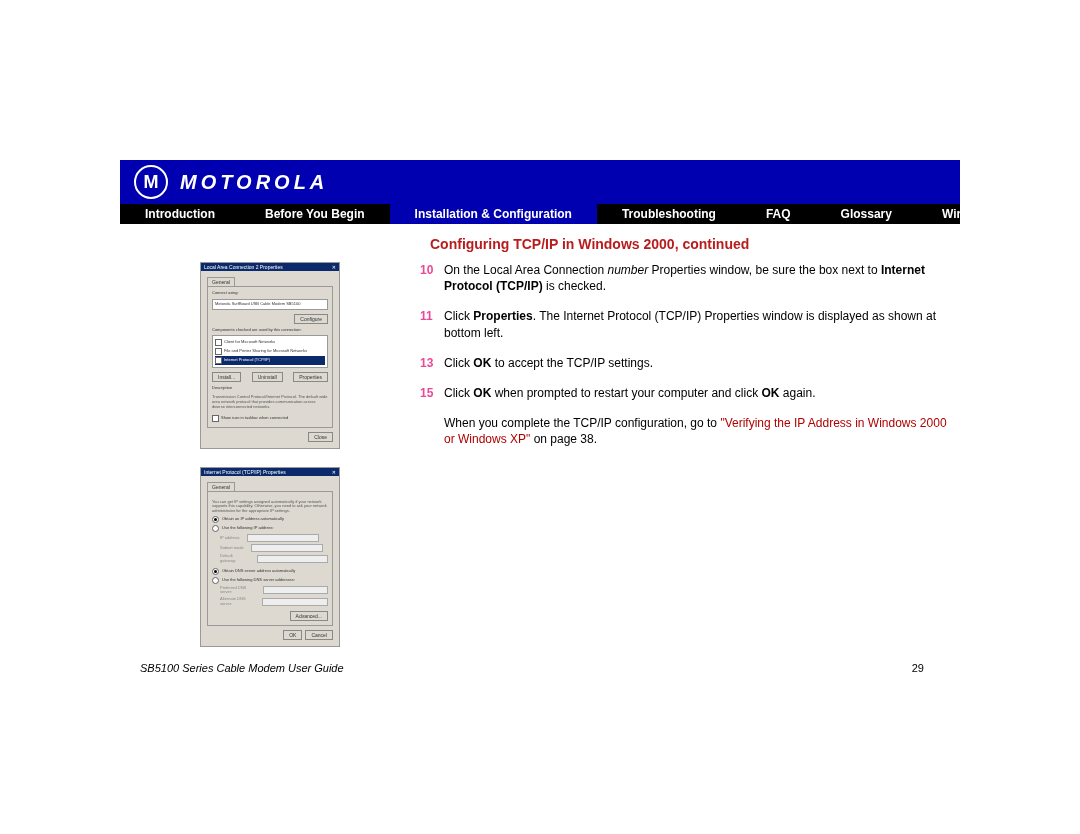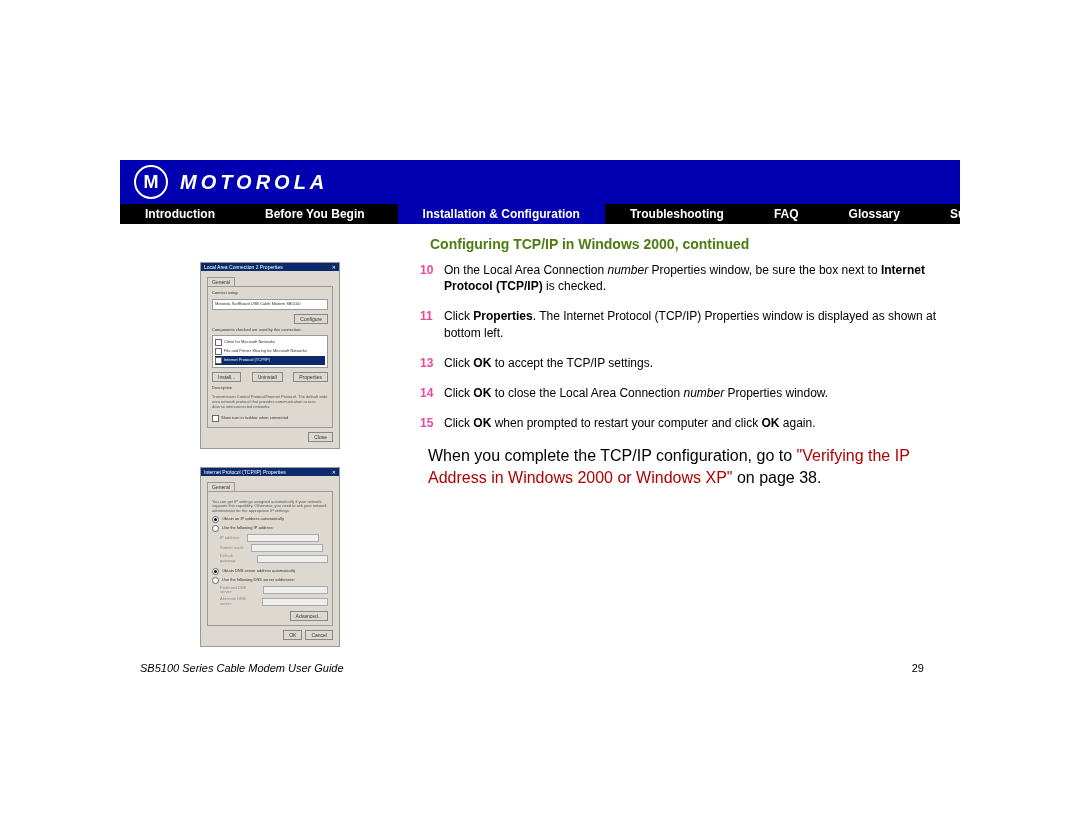--- a/index.html
+++ b/index.html
@@ -60,24 +60,23 @@
   .nav-item {
     padding: 0 25px;
     line-height: 20px;
     white-space: nowrap;
   }
   .nav-active {
     background: #0000b0;
     height: 20px;
     display: flex;
     align-items: center;
-    margin-left: 8px;
   }
   .section-title {
-    color: #4d7c0f;
+    color: #b91c1c;
     font-weight: bold;
     font-size: 14px;
     margin: 12px 0 10px 310px;
   }
   .content-row {
     display: flex;
   }
   .thumbs-col {
     width: 180px;
     flex: 0 0 180px;
@@ -174,22 +173,22 @@
     color: #ec4899;
     font-weight: bold;
     width: 24px;
     flex: 0 0 24px;
   }
   .step-body { flex: 1; }
   .step-body b { font-weight: bold; }
   .step-body i { }
   .link-text { color: #b00000; }
   .closing {
-    margin-left: 8px;
-    font-size: 16px;
+    margin-left: 24px;
+    font-size: 12px;
     line-height: 1.35;
   }
   .footer {
     position: absolute;
     bottom: 160px;
     left: 140px;
     right: 156px;
     display: flex;
     justify-content: space-between;
     font-size: 11px;
@@ -209,21 +208,21 @@
     <span class="brand">MOTOROLA</span>
   </div>
 
   <div class="nav-band">
     <span class="nav-item">Introduction</span>
     <span class="nav-item">Before You Begin</span>
     <span class="nav-item nav-active">Installation &amp; Configuration</span>
     <span class="nav-item">Troubleshooting</span>
     <span class="nav-item">FAQ</span>
     <span class="nav-item">Glossary</span>
-    <span class="nav-item">Subnet</span>
+    <span class="nav-item">Windows</span>
   </div>
 
   <div class="section-title">Configuring TCP/IP in Windows 2000, continued</div>
 
   <div class="content-row">
 
     <div class="thumbs-col">
 
       <div class="thumb">
         <div class="thumb-title">
@@ -348,26 +347,20 @@
       </div>
 
 
       <div class="step">
         <div class="step-num">13</div>
         <div class="step-body">
           <span>Click </span><b>OK</b><span> to accept the TCP/IP settings.</span>
         </div>
       </div>
 
-      <div class="step">
-        <div class="step-num">14</div>
-        <div class="step-body">
-          <span>Click </span><b>OK</b><span> to close the Local Area Connection </span><i>number</i><span> Properties window.</span>
-        </div>
-      </div>
 
       <div class="step">
         <div class="step-num">15</div>
         <div class="step-body">
           <span>Click </span><b>OK</b><span> when prompted to restart your computer and click </span><b>OK</b><span> again.</span>
         </div>
       </div>
 
       <div class="closing">
         <span>When you complete the TCP/IP configuration, go to </span><span class="link-text">"Verifying the IP Address in Windows 2000 or Windows XP"</span><span> on page 38.</span>

